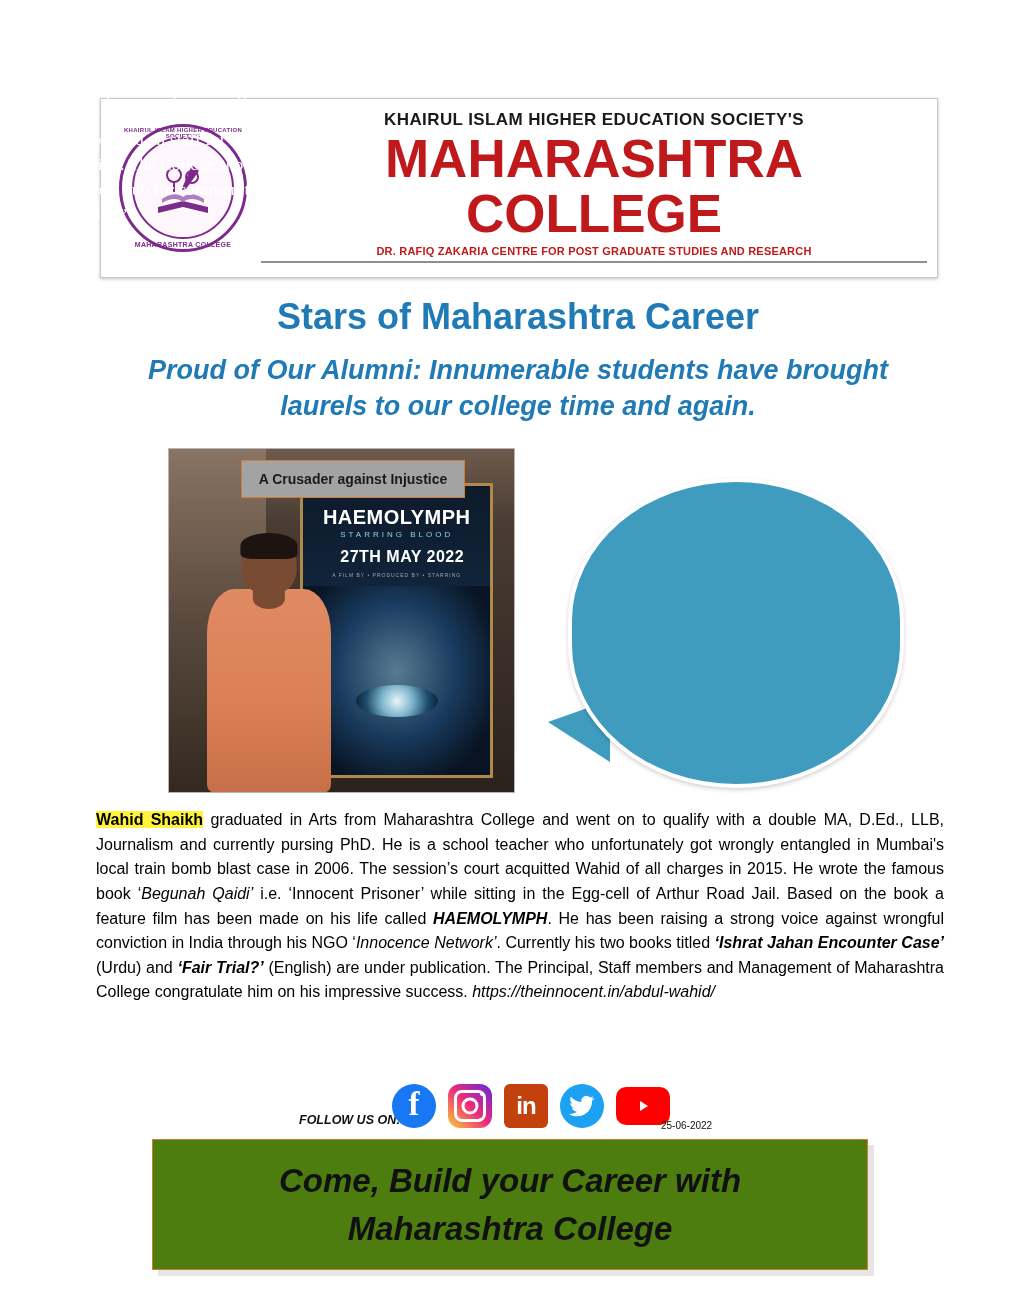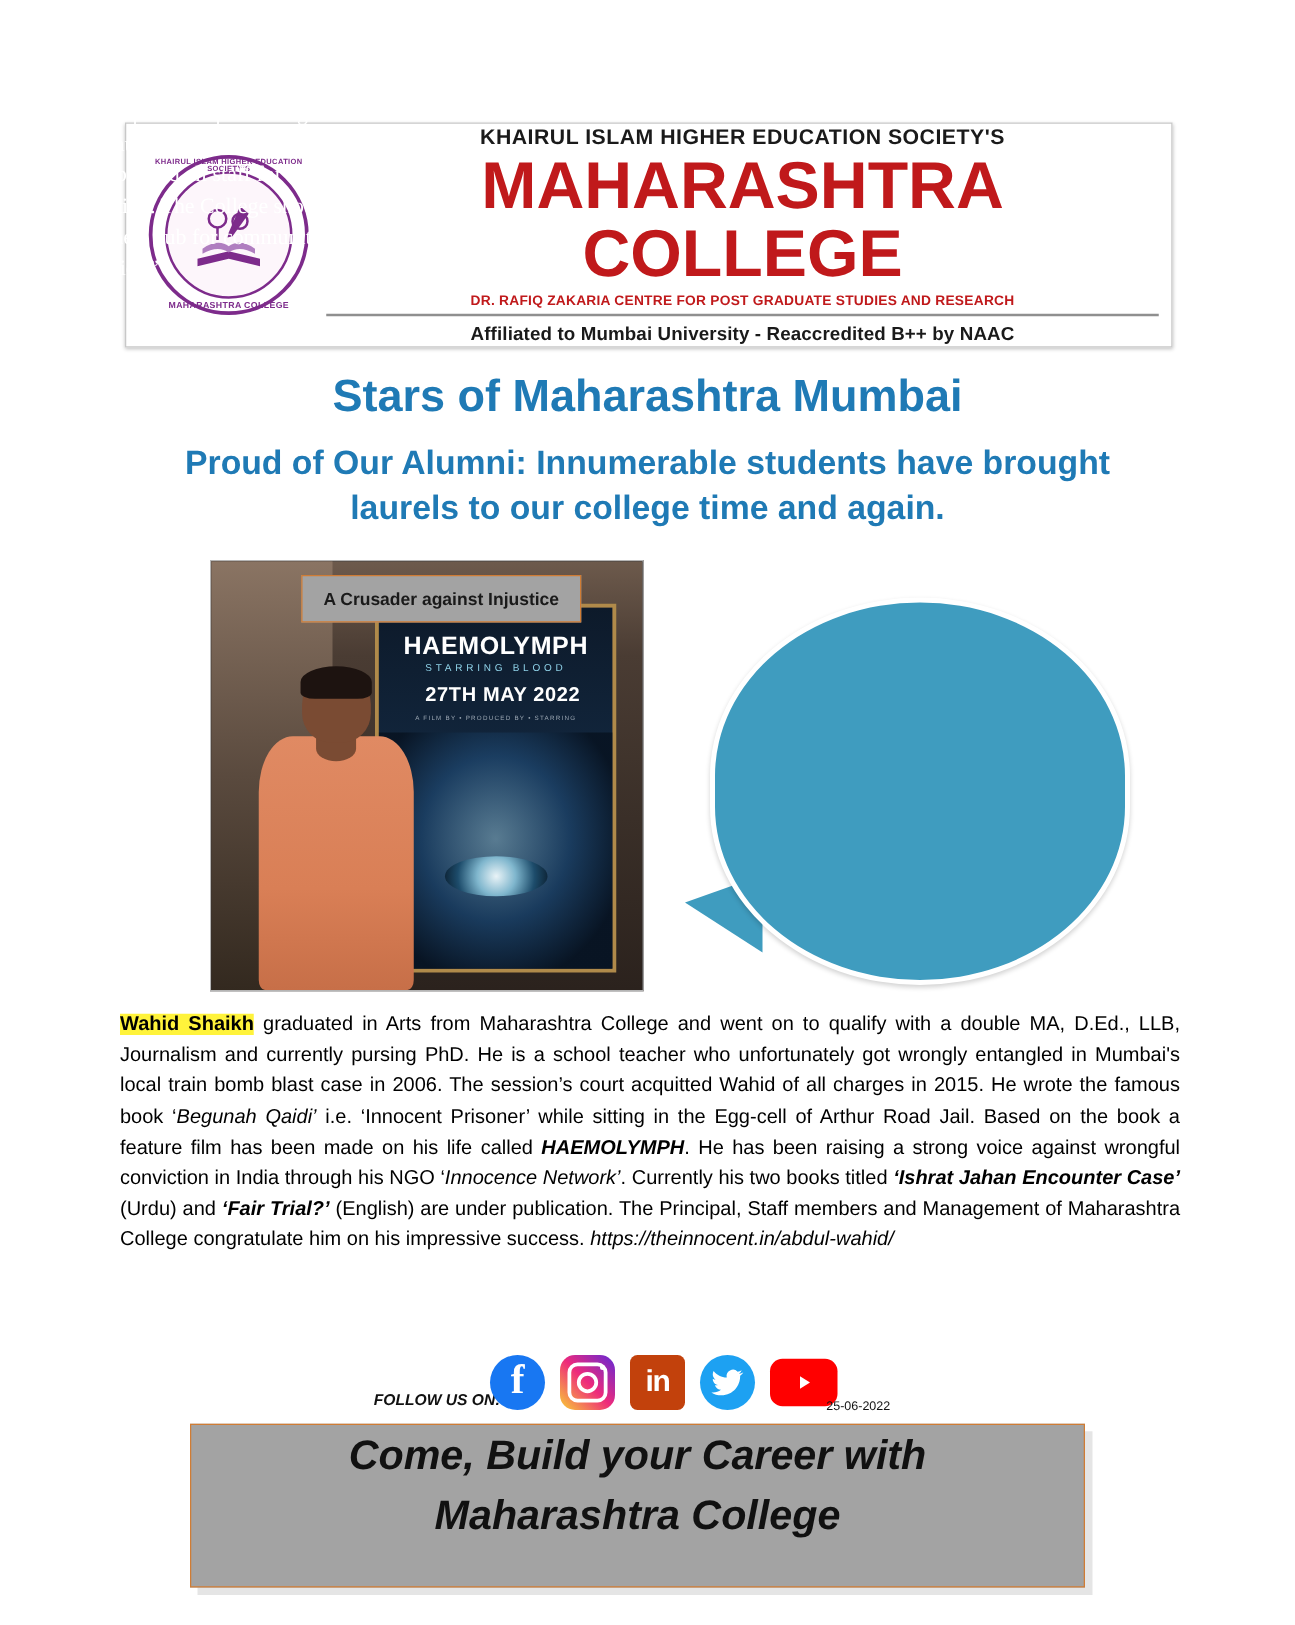--- a/index.html
+++ b/index.html
@@ -130,20 +130,21 @@
   .title-sub {
     position: absolute;
     top: 352px;
     left: 110px;
     width: 816px;
     text-align: center;
     font-size: 27px;
     font-weight: bold;
     color: #1f7ab5;
     line-height: 1.35;
+    font-style: italic;
   }
 
   
   .photo-frame {
     position: absolute;
     left: 168px;
     top: 448px;
     width: 345px;
     height: 343px;
     border: 1px solid #b5b5b5;
@@ -440,27 +441,28 @@
     color: #111;
   }
 
   
   .footer-banner {
     position: absolute;
     left: 152px;
     top: 1139px;
     width: 716px;
     height: 131px;
-    background: #a3a3a3;
+    background: #4d7c0f;
     border: 1px solid #d07c34;
     box-shadow: 6px 6px 0 rgba(0,0,0,0.10);
     box-sizing: border-box;
     display: flex;
     flex-direction: column;
     align-items: center;
+    justify-content: center;
   }
   .footer-line {
     font-size: 33px;
     font-weight: bold;
     font-style: italic;
     color: #111;
     line-height: 1.45;
     text-align: center;
   }
 </style>
@@ -480,25 +482,24 @@
       <path d="M22 23 L22 33" stroke="#7d2b8b" stroke-width="2"></path>
       <path d="M40 6 L47 12 L34 30 L30 31 L31 27 Z" fill="#7d2b8b"></path>
       <circle cx="40" cy="18" r="6" fill="none" stroke="#7d2b8b" stroke-width="2"></circle>
     </svg>
   </div>
   <div class="header-text">
     <div class="h-society">KHAIRUL ISLAM HIGHER EDUCATION SOCIETY'S</div>
     <div class="h-main">MAHARASHTRA COLLEGE</div>
     <div class="h-sub2">DR. RAFIQ ZAKARIA CENTRE FOR POST GRADUATE STUDIES AND RESEARCH</div>
     <div class="h-rule"></div>
-    <div class="h-sub3">Affiliated to Mumbai University - Reaccredited B++ by NAAC</div>
   </div>
 </div>
 
-<div class="title-main">Stars of Maharashtra Mumbai</div>
+<div class="title-main">Stars of Maharashtra Career</div>
 <div class="title-sub">Proud of Our Alumni:  Innumerable students have brought laurels to our college time and again.</div>
 
 <div class="photo-frame">
   <div class="photo-bg"></div>
   <div class="photo-wall-left"></div>
   <div class="poster">
     <div class="poster-tagline">A TRUE STORY</div>
     <div class="poster-title">HAEMOLYMPH</div>
     <div class="poster-subtitle">STARRING BLOOD</div>
     <div class="poster-date">27TH MAY 2022</div>

